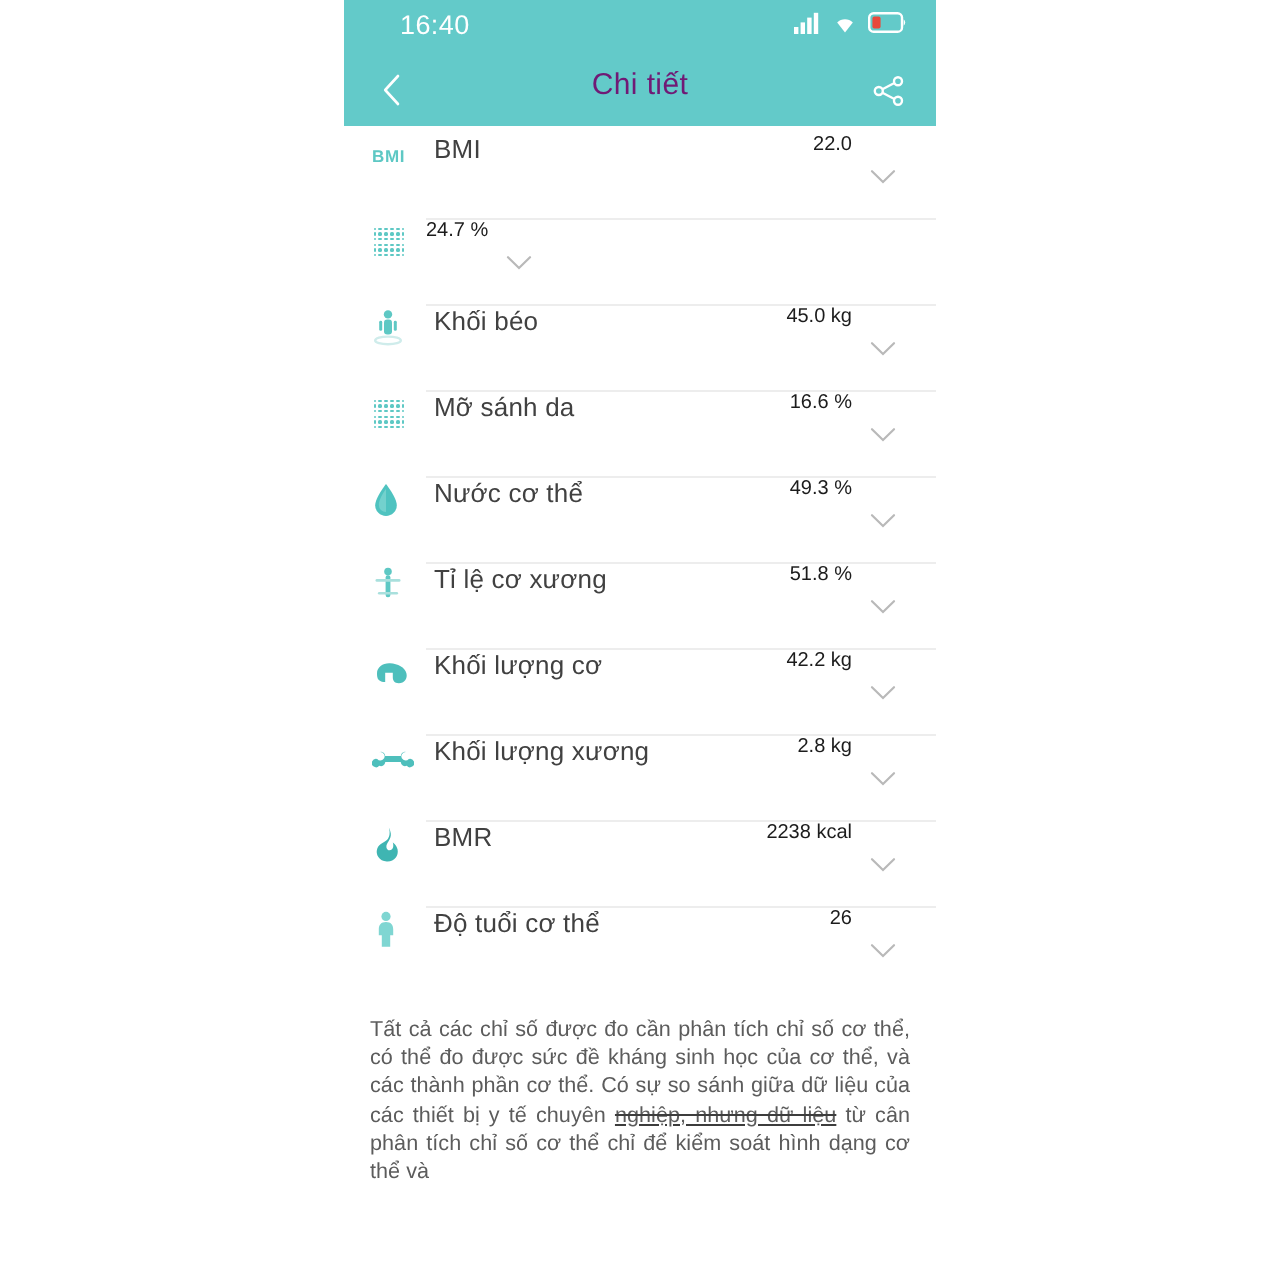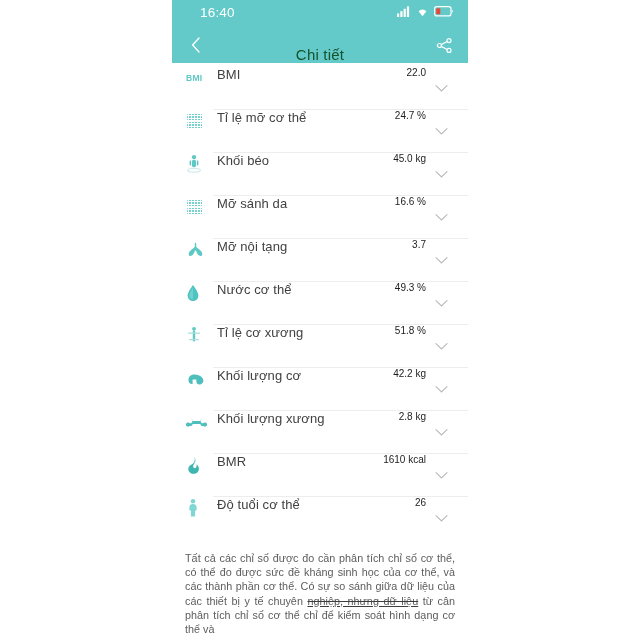--- a/index.html
+++ b/index.html
@@ -73,23 +73,23 @@
     height: 24px;
     display: flex;
     align-items: center;
     justify-content: center;
     cursor: pointer;
   }
   .nav-title {
     position: absolute;
     left: 0;
     right: 0;
-    top: 16px;
+    top: 4px;
     text-align: center;
-    color: #14532d;
+    color: #701a75;
     font-size: 15px;
     line-height: 24px;
     letter-spacing: 0.2px;
   }
   .nav-share {
     position: absolute;
     right: 12px;
     top: 6px;
     width: 24px;
     height: 24px;
@@ -286,21 +286,20 @@
             <i></i>
             <i></i>
             <i></i>
             <i></i>
             <i></i>
             <i></i>
             <i></i>
             <i></i>
           </div>
       </div>
-      <div class="row-label">Tỉ lệ mỡ cơ thể</div>
       <div class="row-value">24.7 %</div>
       <div class="row-chev">
         <svg width="13" height="9" viewBox="0 0 13 9">
             <path d="M1 1.6 L6.5 7 L12 1.6" fill="none" stroke="#b9b9b9" stroke-width="1.1" stroke-linecap="round"></path>
           </svg>
       </div>
     </div>
 
     <div class="row">
       <div class="row-icon">
@@ -364,36 +363,20 @@
       </div>
       <div class="row-label">Mỡ sánh da</div>
       <div class="row-value">16.6 %</div>
       <div class="row-chev">
         <svg width="13" height="9" viewBox="0 0 13 9">
             <path d="M1 1.6 L6.5 7 L12 1.6" fill="none" stroke="#b9b9b9" stroke-width="1.1" stroke-linecap="round"></path>
           </svg>
       </div>
     </div>
 
-    <div class="row">
-      <div class="row-icon">
-        <svg width="19" height="16" viewBox="0 0 19 16">
-          <path d="M9.5 1.5 L9.5 8" stroke="#5ec8c4" stroke-width="1.4" stroke-linecap="round" fill="none"></path>
-          <path d="M9.5 4 C8 6.5 5.4 7.2 3.6 9.6 C2.2 11.5 2.6 13.6 3.9 13.9 C5.6 14.3 7.4 12.4 8.4 10.2 C9 8.9 9.4 7.3 9.5 5.6 Z" fill="#5ec8c4"></path>
-          <path d="M9.5 4 C11 6.5 13.6 7.2 15.4 9.6 C16.8 11.5 16.4 13.6 15.1 13.9 C13.4 14.3 11.6 12.4 10.6 10.2 C10 8.9 9.6 7.3 9.5 5.6 Z" fill="#5ec8c4"></path>
-        </svg>
-      </div>
-      <div class="row-label">Mỡ nội tạng</div>
-      <div class="row-value">3.7</div>
-      <div class="row-chev">
-        <svg width="13" height="9" viewBox="0 0 13 9">
-            <path d="M1 1.6 L6.5 7 L12 1.6" fill="none" stroke="#b9b9b9" stroke-width="1.1" stroke-linecap="round"></path>
-          </svg>
-      </div>
-    </div>
 
     <div class="row">
       <div class="row-icon">
         <svg width="14" height="19" viewBox="0 0 14 19">
           <path d="M7 1 C7 1 1.6 7.9 1.6 11.6 A5.4 5.4 0 0 0 12.4 11.6 C12.4 7.9 7 1 7 1 Z" fill="#4fc3c0"></path>
           <path d="M7 3.4 C7 3.4 3.4 8.4 3.4 11.4 A3.6 3.6 0 0 0 7 15 Z" fill="#7fd6d2" opacity="0.75"></path>
         </svg>
       </div>
       <div class="row-label">Nước cơ thể</div>
       <div class="row-value">49.3 %</div>
@@ -453,21 +436,21 @@
     </div>
 
 
     <div class="row">
       <div class="row-icon">
         <svg width="15" height="19" viewBox="0 0 15 19">
           <path d="M8.4 0.8 C8.4 0.8 9.6 4 8 6.4 C6.8 8.2 3.6 8.6 2.6 11.4 C1.6 14.2 3.6 17.6 7.4 17.8 C11.2 18 13.4 15 12.8 11.8 C12.3 9.2 10.4 8.2 10.4 8.2 C10.4 8.2 11.2 10.4 10 11.6 C9 12.6 7.4 12.2 7.2 10.6 C7 8.6 9.8 6.6 9.4 3.8 C9.1 1.8 8.4 0.8 8.4 0.8 Z" fill="#3fb5b2"></path>
         </svg>
       </div>
       <div class="row-label">BMR</div>
-      <div class="row-value">1610 kcal</div>
+      <div class="row-value">2238 kcal</div>
       <div class="row-chev">
         <svg width="13" height="9" viewBox="0 0 13 9">
             <path d="M1 1.6 L6.5 7 L12 1.6" fill="none" stroke="#b9b9b9" stroke-width="1.1" stroke-linecap="round"></path>
           </svg>
       </div>
     </div>
 
     <div class="row last">
       <div class="row-icon">
         <svg width="14" height="20" viewBox="0 0 14 20">

